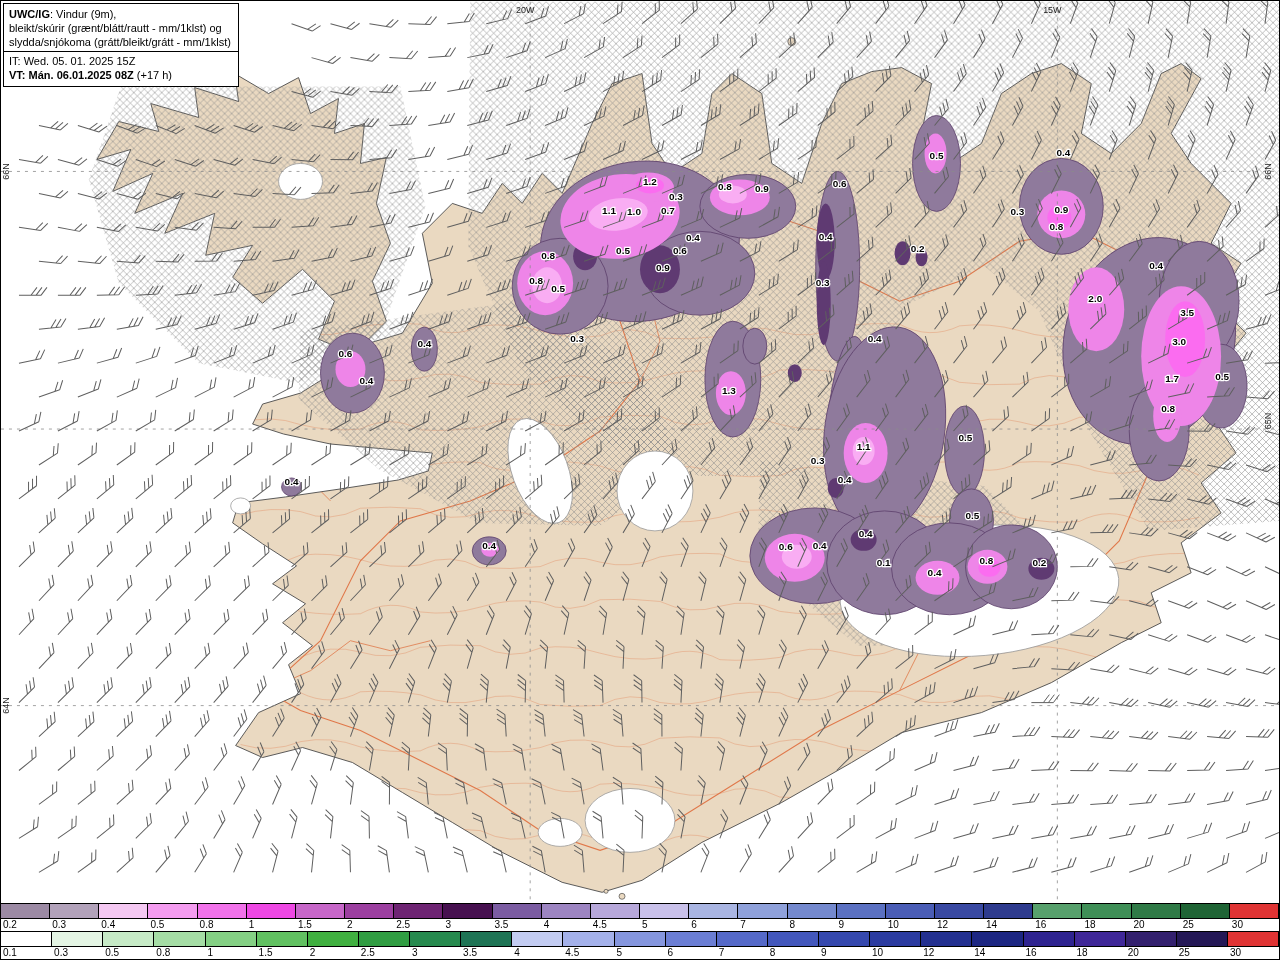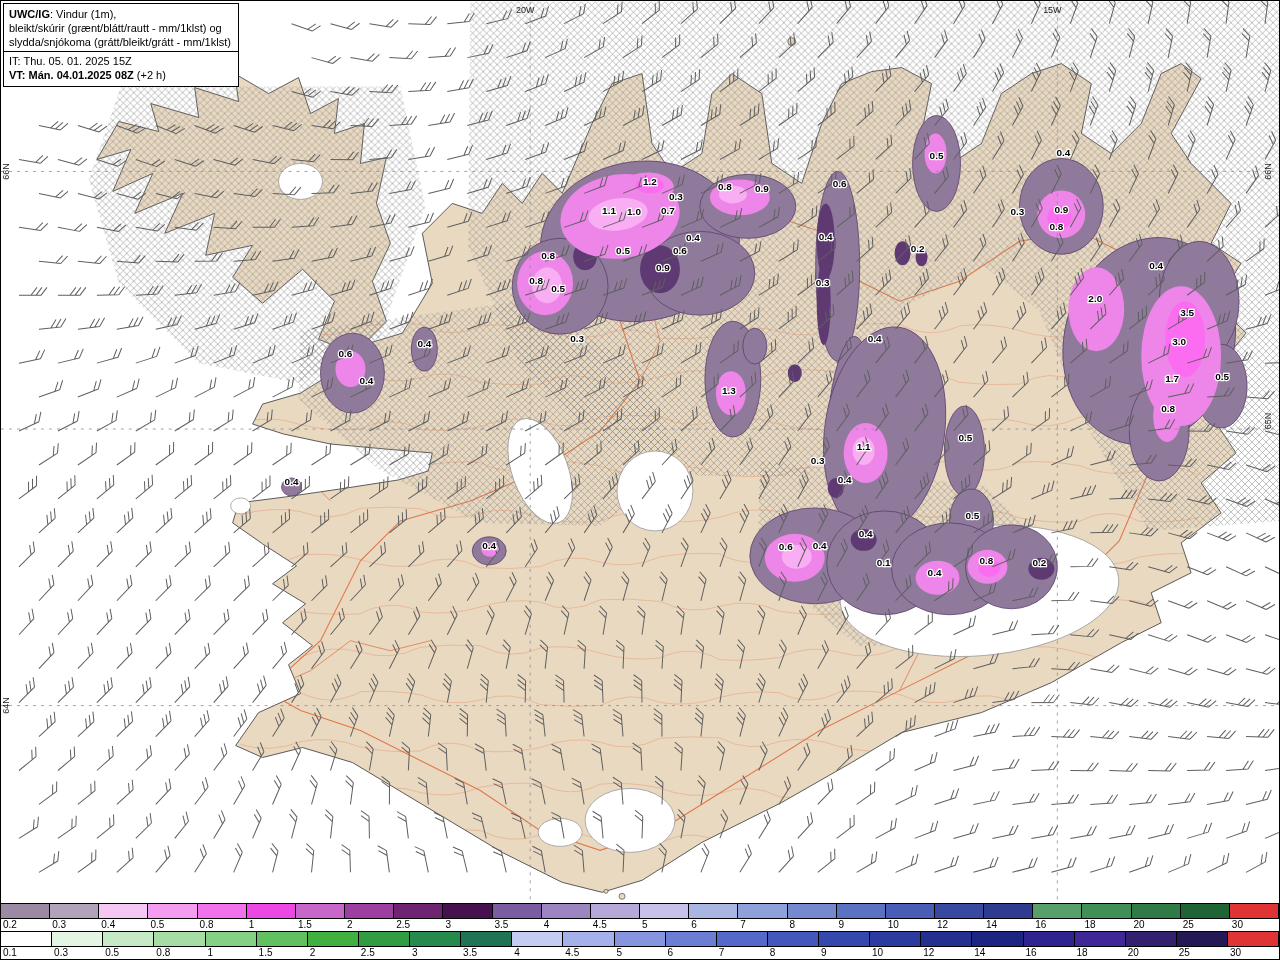--- a/index.html
+++ b/index.html
@@ -1042,25 +1042,25 @@
           <text x="525" y="11" class="edge">20W</text>
           <text x="1053" y="11" class="edge">15W</text>
           <text x="8" y="170" class="edge" transform="rotate(-90 8 170)">66N</text>
           <text x="8" y="705" class="edge" transform="rotate(-90 8 705)">64N</text>
           <text x="1272" y="170" class="edge" transform="rotate(-90 1272 170)">66N</text>
           <text x="1272" y="420" class="edge" transform="rotate(-90 1272 420)">65N</text>
         </g>
     </svg>
 
     <div class="title-box">
-      <div><b>UWC/IG</b><span>: Vindur (1m),</span></div>
+      <div><b>UWC/IG</b><span>: Vindur (9m),</span></div>
       <div>bleikt/skúrir (grænt/blátt/rautt - mm/1klst) og</div>
       <div>slydda/snjókoma (grátt/bleikt/grátt - mm/1klst)</div>
-      <div class="it-line">IT: Thu. 05. 01. 2025 15Z</div>
-      <div><b>VT: Mán. 04.01.2025 08Z</b><span> (+2 h)</span></div>
+      <div class="it-line">IT: Wed. 05. 01. 2025 15Z</div>
+      <div><b>VT: Mán. 06.01.2025 08Z</b><span> (+17 h)</span></div>
     </div>
   </div>
 
   <div class="scales">
     <div id="scale-top-bar" class="bar">
         <div class="cell" style="background: rgb(156, 138, 164);"></div>
         <div class="cell" style="background: rgb(178, 162, 186);"></div>
         <div class="cell" style="background: rgb(244, 200, 242);"></div>
         <div class="cell" style="background: rgb(244, 156, 240);"></div>
         <div class="cell" style="background: rgb(241, 114, 234);"></div>

